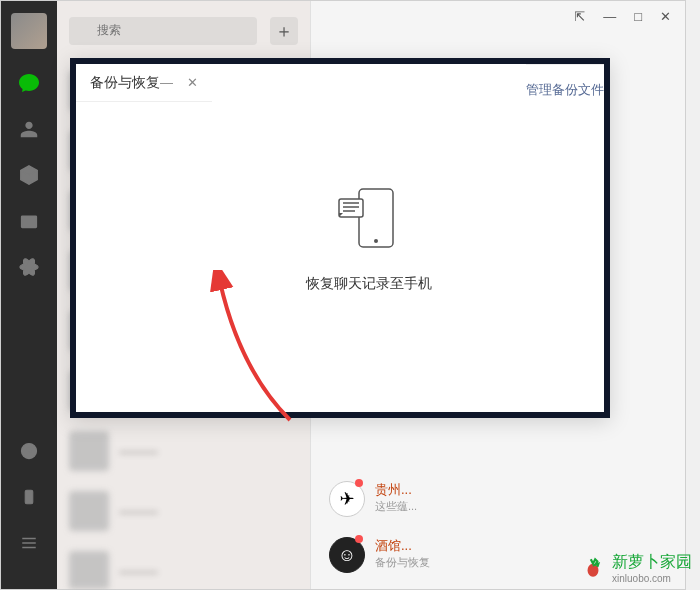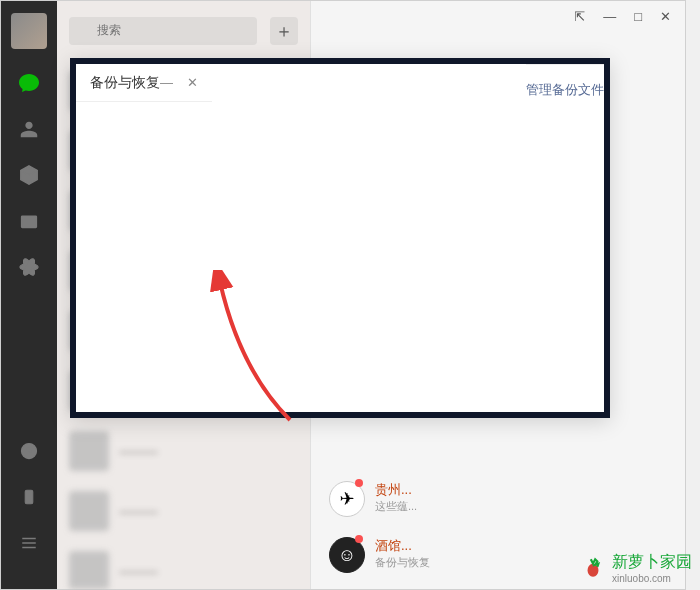--- a/index.html
+++ b/index.html
@@ -198,20 +198,30 @@
 
 <div class="modal">
   <div class="modal-head">
     <span>备份与恢复</span>
     <div class="modal-ctrls">
       <span>—</span>
       <span>✕</span>
     </div>
   </div>
   <div class="modal-body">
+    <div class="opt">
+      <svg width="80" height="70" viewBox="0 0 80 70">
+        <rect x="30" y="6" width="34" height="58" rx="4"></rect>
+        <circle cx="47" cy="58" r="2" fill="#555" stroke="none"></circle>
+        <rect x="10" y="16" width="24" height="18" rx="2" fill="#fff"></rect>
+        <path d="M14 30l-4 4v-4z" fill="#555" stroke="none"></path>
+        <path d="M14 20h16M14 24h16M14 28h12"></path>
+      </svg>
+      <div class="opt-label">恢复聊天记录至手机</div>
+    </div>
   </div>
   <div class="modal-foot">
     <a>管理备份文件</a>
   </div>
 </div>
 
 <svg class="arrow" width="130" height="160">
   <defs>
       <marker id="ah" markerWidth="10" markerHeight="10" refX="2" refY="3" orient="auto">
         <path d="M0,0 L0,6 L8,3 z" fill="#e53935"></path>

